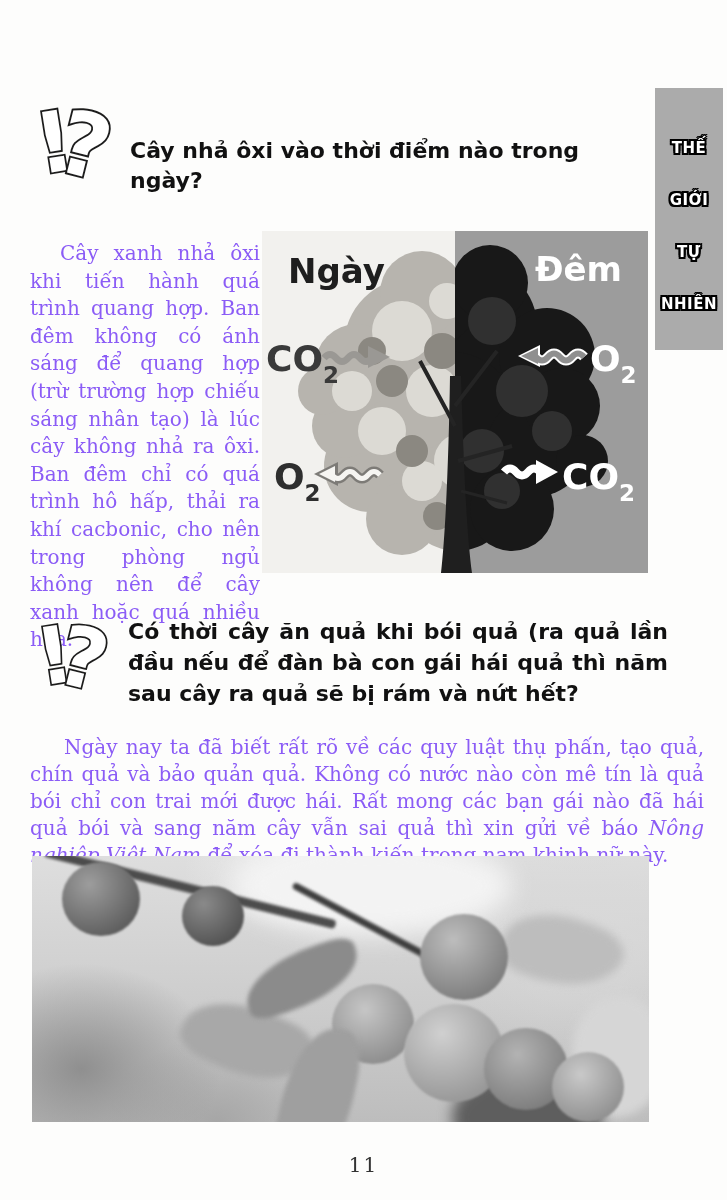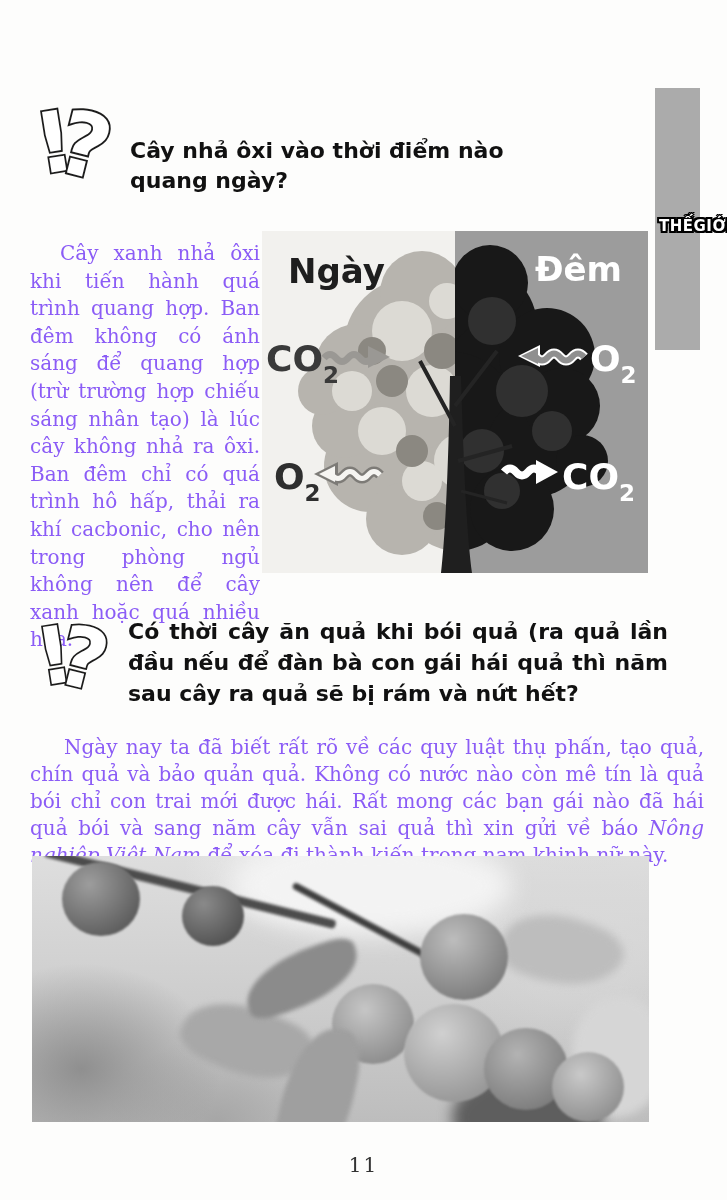--- a/index.html
+++ b/index.html
@@ -9,24 +9,24 @@
     --ink:#1f1f1f;
   }
   html,body{margin:0;padding:0;background:#e9e9e9;}
   .page{
     position:relative;width:727px;height:1200px;margin:0 auto;
     background:#fdfdfc;overflow:hidden;
     font-family:"DejaVu Serif","Liberation Serif",serif;color:var(--ink);
   }
   
   .side-tab{
-    position:absolute;left:655px;top:88px;width:45px;height:262px;
+    position:absolute;left:655px;top:88px;width:68px;height:262px;
     background:var(--tab-gray);
-    display:flex;flex-direction:row;align-items:center;justify-content:space-around;
-    padding:34px 4px 20px;box-sizing:border-box;
+    display:flex;flex-direction:column;align-items:center;justify-content:space-around;
+    padding:34px 12px 20px;box-sizing:border-box;
   }
   .side-tab span{
     font-family:"DejaVu Sans","Liberation Sans",sans-serif;
     font-weight:bold;font-size:15px;color:#fff;letter-spacing:.5px;
     text-shadow:-2px -2px 0 #000,2px -2px 0 #000,-2px 2px 0 #000,2px 2px 0 #000,
                 -2px 0 0 #000,2px 0 0 #000,0 -2px 0 #000,0 2px 0 #000;
   }
   
   .q-icon{position:absolute;}
   .q-icon text{font-family:"DejaVu Sans",sans-serif;font-weight:bold;}
@@ -93,21 +93,21 @@
 
   <svg class="q-icon" style="left:22px;top:92px" width="102" height="112" viewBox="0 0 102 112">
     <g transform="rotate(-9 30 55)">
       <text x="14" y="80" font-size="84" fill="#fff" stroke="#1c1c1c" stroke-width="3.6" paint-order="stroke">!</text>
     </g>
     <g transform="rotate(14 62 58)">
       <text x="36" y="84" font-size="88" fill="#fff" stroke="#1c1c1c" stroke-width="3.8" paint-order="stroke">?</text>
     </g>
   </svg>
 
-  <div id="q1-heading" class="q-heading">Cây nhả ôxi vào thời điểm nào quang ngày?</div>
+  <div id="q1-heading" class="q-heading">Cây nhả ôxi vào thời điểm nào trong ngày?</div>
 
   <p id="answer1" class="body-par">Cây xanh nhả ôxi khi tiến hành quá trình quang hợp. Ban đêm không có ánh sáng để quang hợp (trừ trường hợp chiếu sáng nhân tạo) là lúc cây không nhả ra ôxi. Ban đêm chỉ có quá trình hô hấp, thải ra khí cacbonic, cho nên trong phòng ngủ không nên để cây xanh hoặc quá nhiều hoa.</p>
 
   <svg class="tree-figure" viewBox="0 0 386 342">
     <defs>
       <clipPath id="clipL">
           <rect x="0" y="0" width="193" height="342"></rect>
         </clipPath>
       <clipPath id="clipR">
           <rect x="193" y="0" width="193" height="342"></rect>

